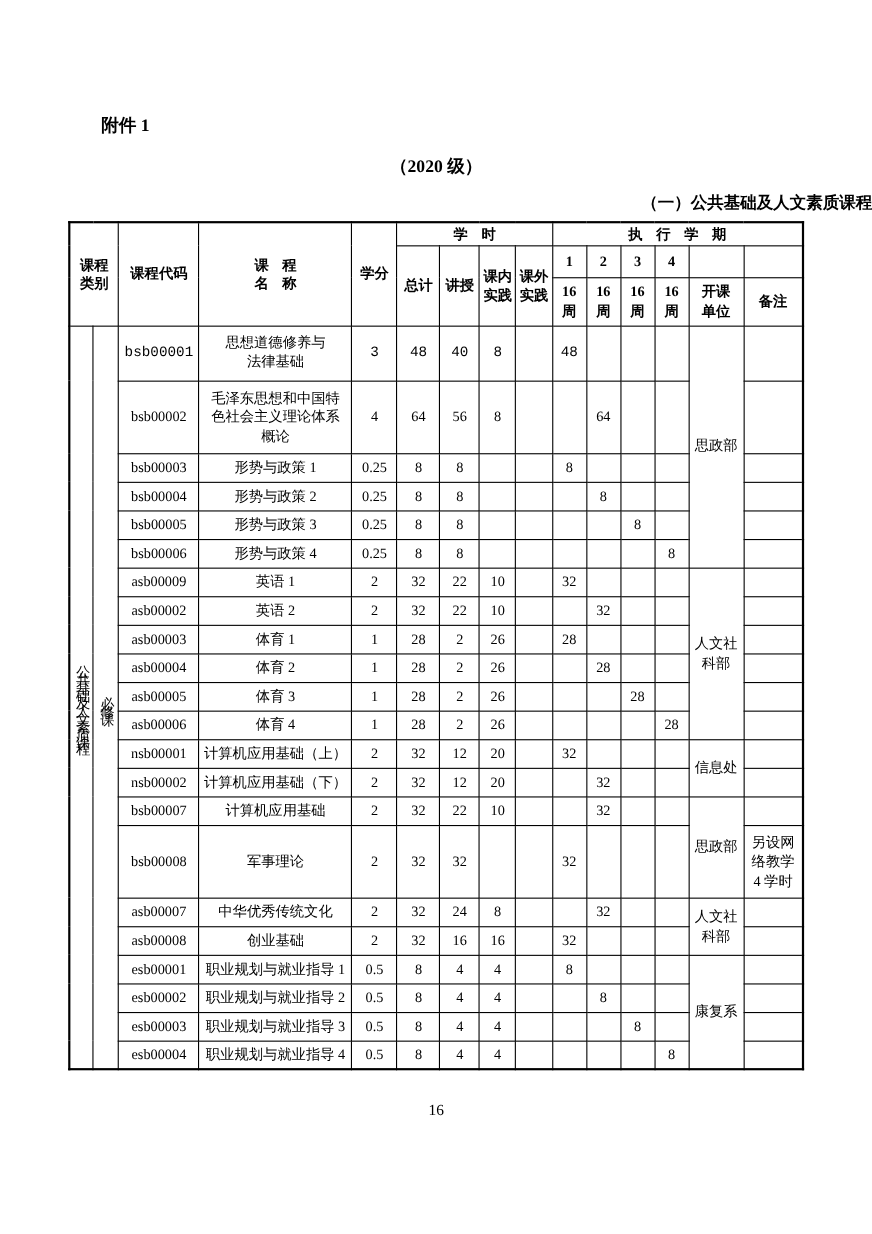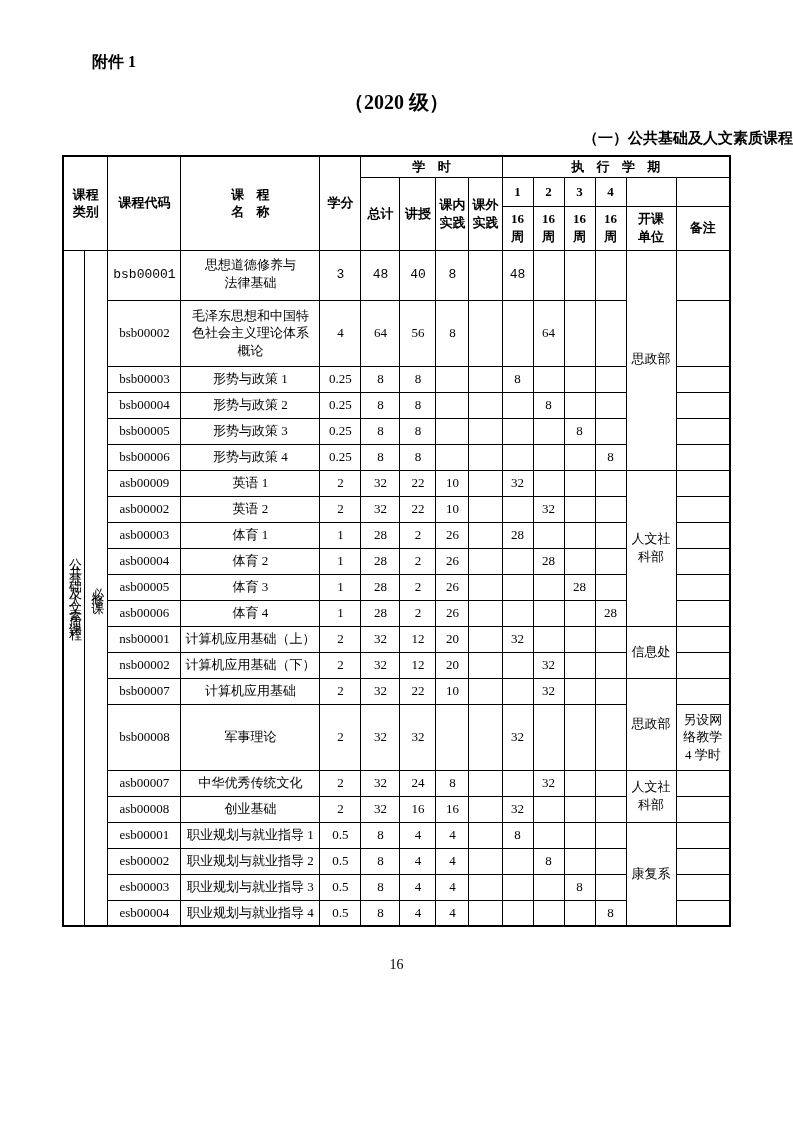--- a/index.html
+++ b/index.html
@@ -2,26 +2,26 @@
 <html><head>
 <meta charset="utf-8">
 <style>
   html,body{margin:0;padding:0;background:#ffffff;}
   .page{
     position:relative;
     width:793px;height:1122px;
     background:#ffffff;color:#000;
     font-family:"Liberation Serif","DejaVu Serif",serif;
     box-sizing:border-box;
-    padding-top:52px;
+    padding-top:104px;
     overflow:hidden;
   }
   .attachment{margin-left:92px;font-size:16px;font-weight:700;}
   .doc-title{margin-top:18px;text-align:center;font-size:19px;font-weight:700;letter-spacing:1px;}
-  .doc-grade{margin-top:16px;text-align:center;font-size:20px;font-weight:700;}
+  .doc-grade{margin-top:16px;text-align:center;font-size:16px;font-weight:700;}
   .doc-section{margin-top:13px;text-align:right;font-size:15px;font-weight:700;}
   table.sched{
     margin:7px auto 0;
     border-collapse:collapse;
     table-layout:fixed;
     width:667px;
     border:2px solid #000;
   }
   .sched th,.sched td{
     border:1px solid #000;

